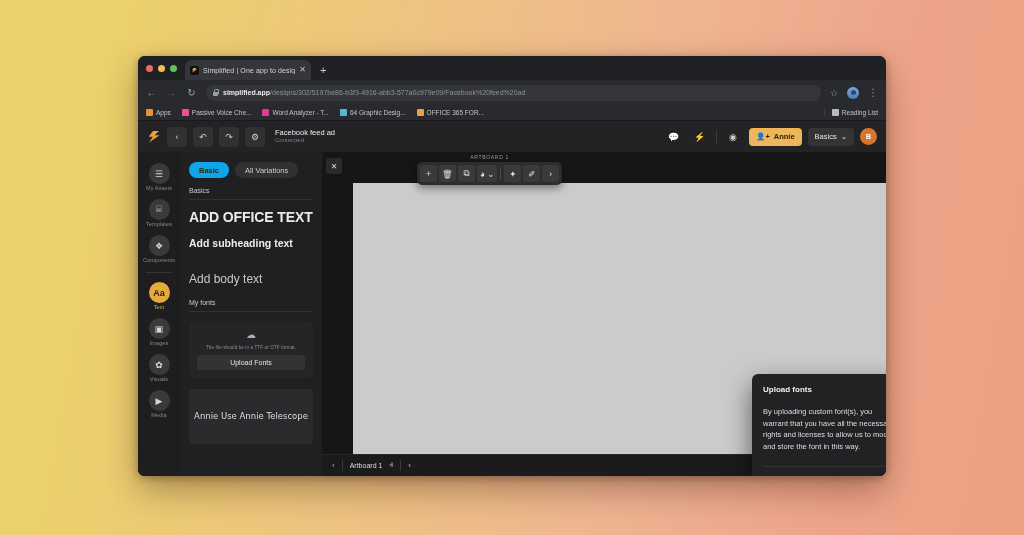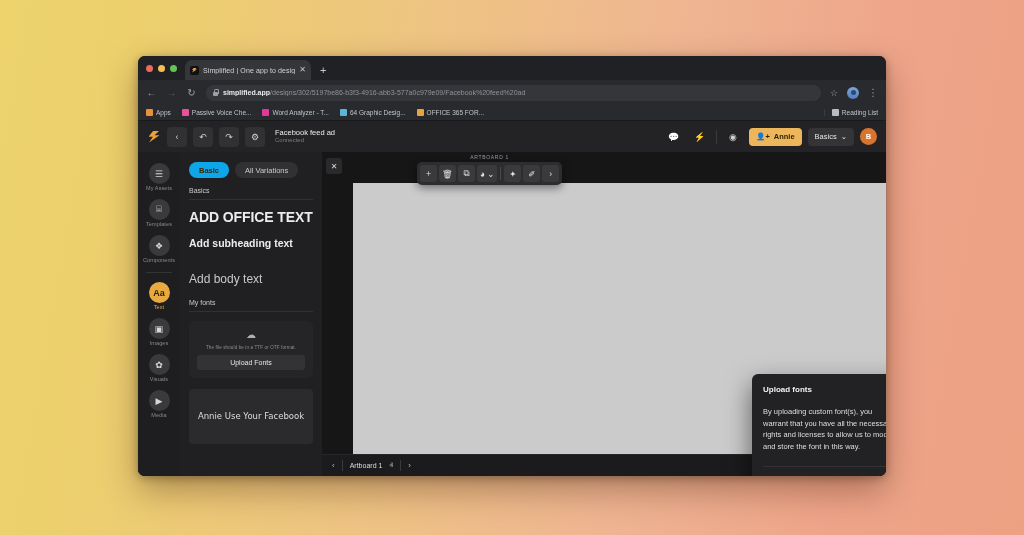--- a/index.html
+++ b/index.html
@@ -382,21 +382,21 @@
         <div class="th-h2">Add subheading text</div>
         <div class="th-body">Add body text</div>
         <div class="myfonts">My fonts</div>
         <div class="hr"></div>
         <div class="upbox">
           <span class="cloud">☁</span>
           <span class="uphint">The file should be in a TTF or OTF format.</span>
           <span class="upbtn">Upload Fonts</span>
         </div>
         <div class="fontgrid">
-          <div class="fontcard">Annie Use Your Facebook</div>
+          <div class="fontcard">Annie Use Annie Telescope</div>
         </div>
       </div>
 
       <div class="canvaswrap">
         <span class="closebtn">✕</span>
         <div class="artboard"></div>
 
         <div class="abtoolwrap">
           <span class="ab-title">ARTBOARD 1</span>
           <div class="abtool">

